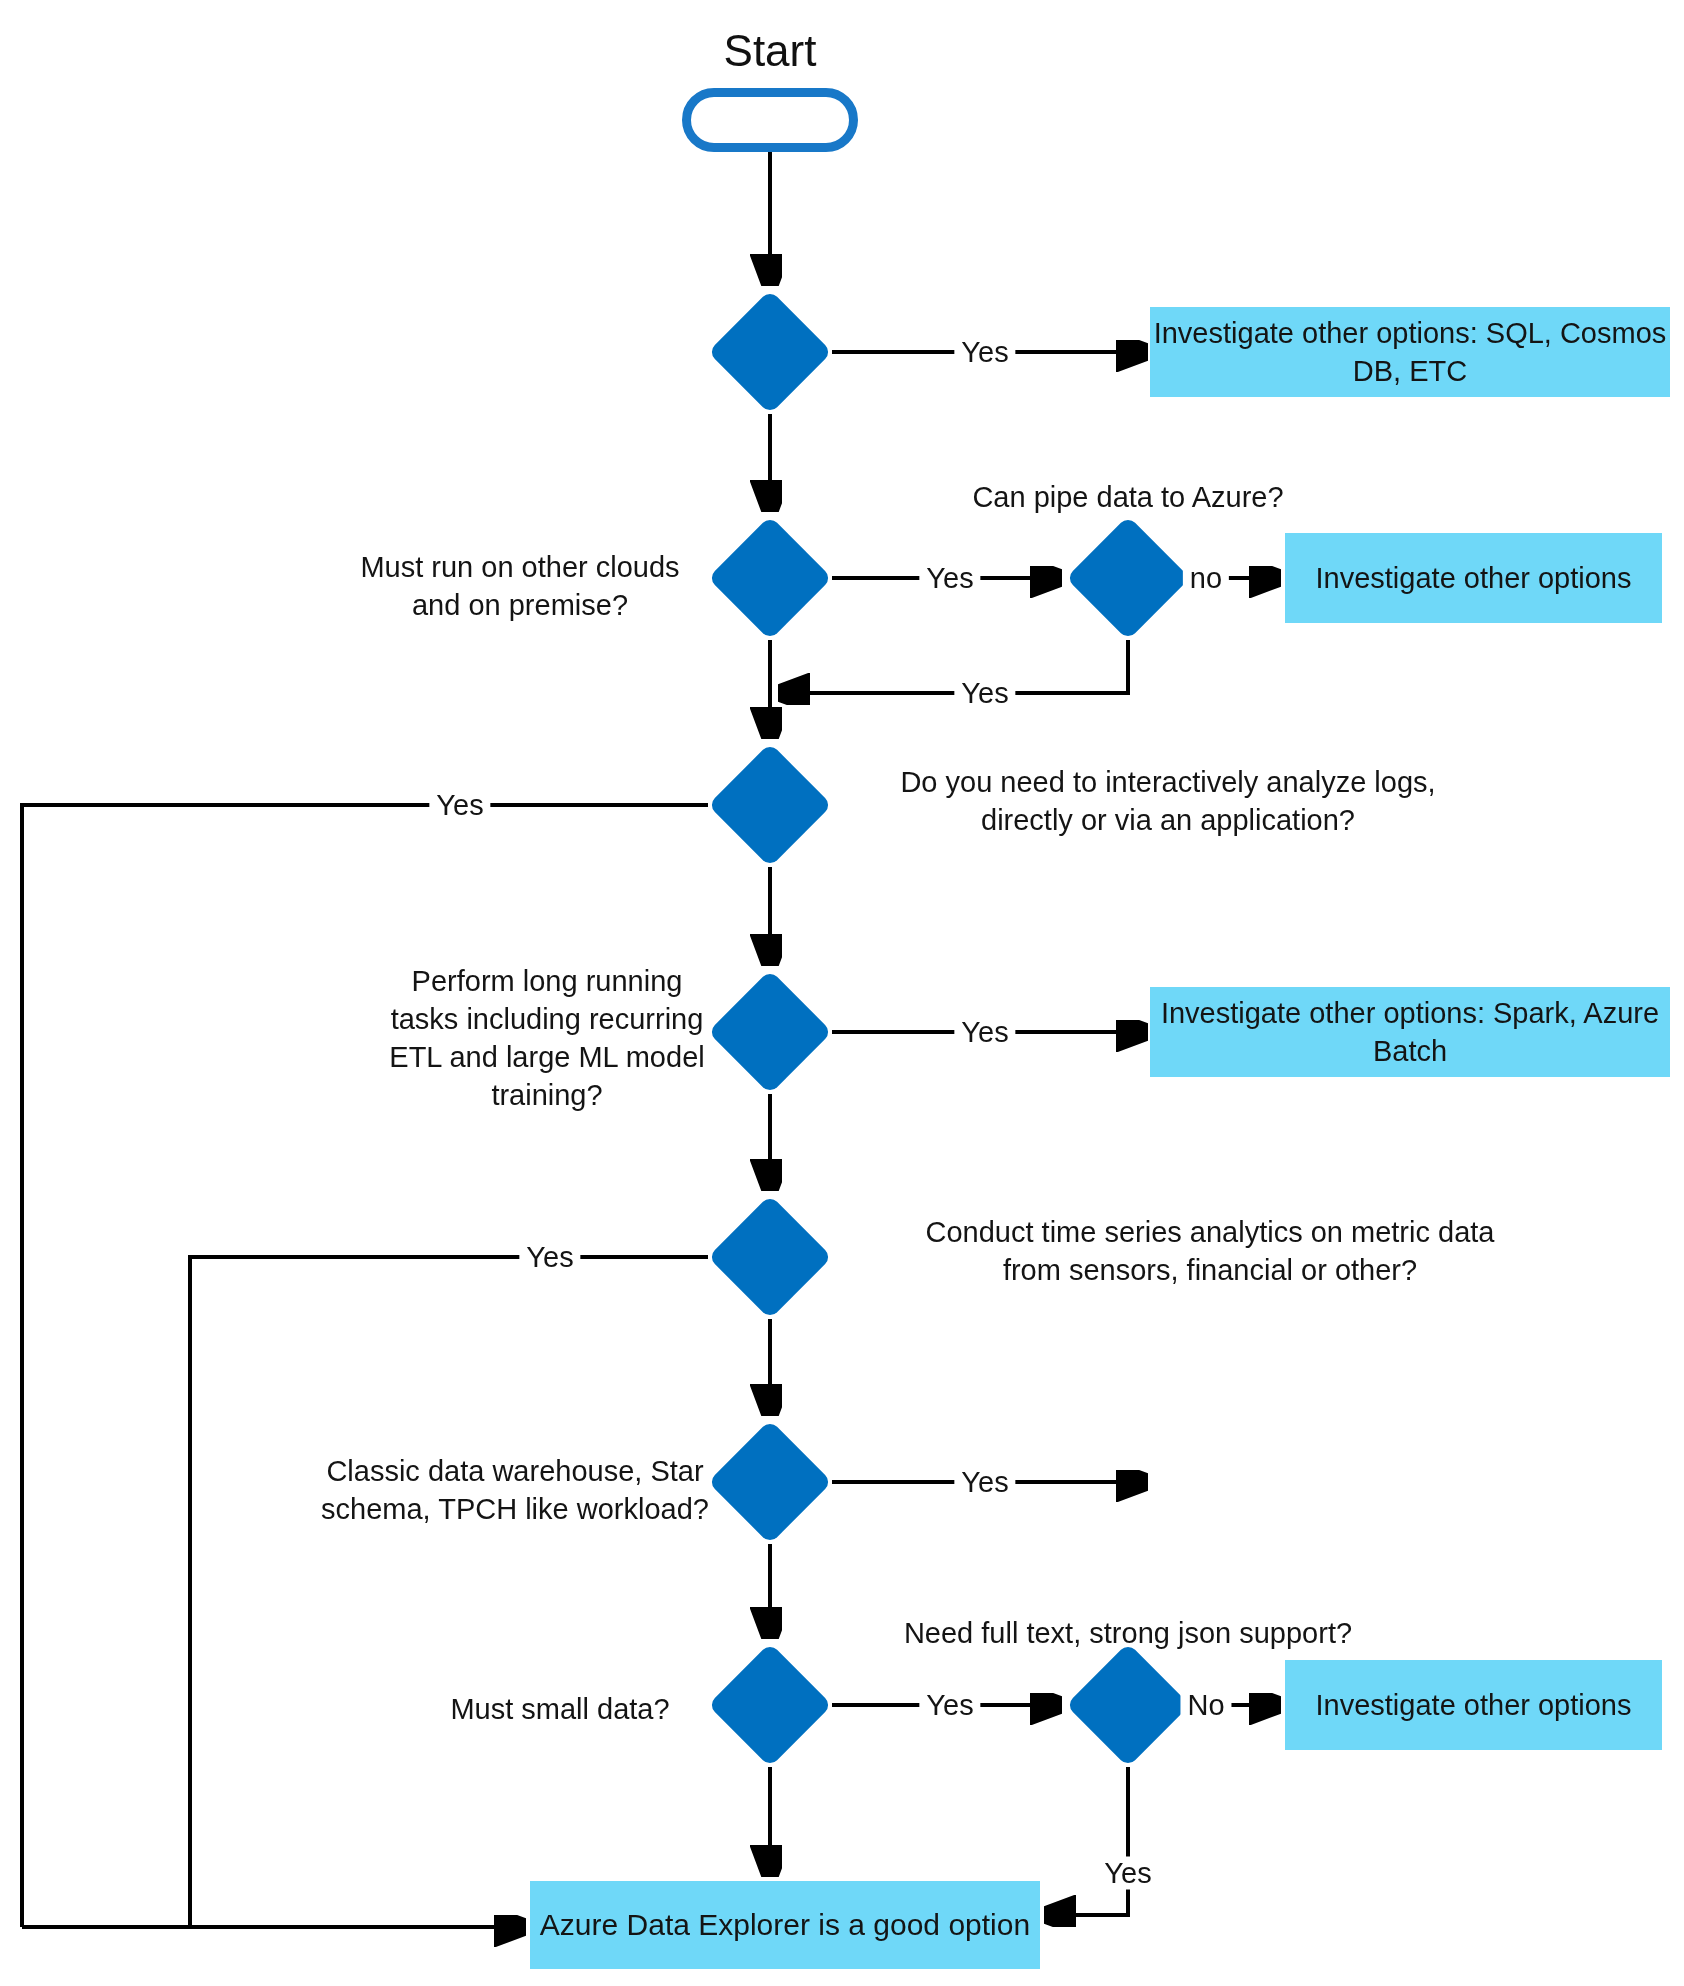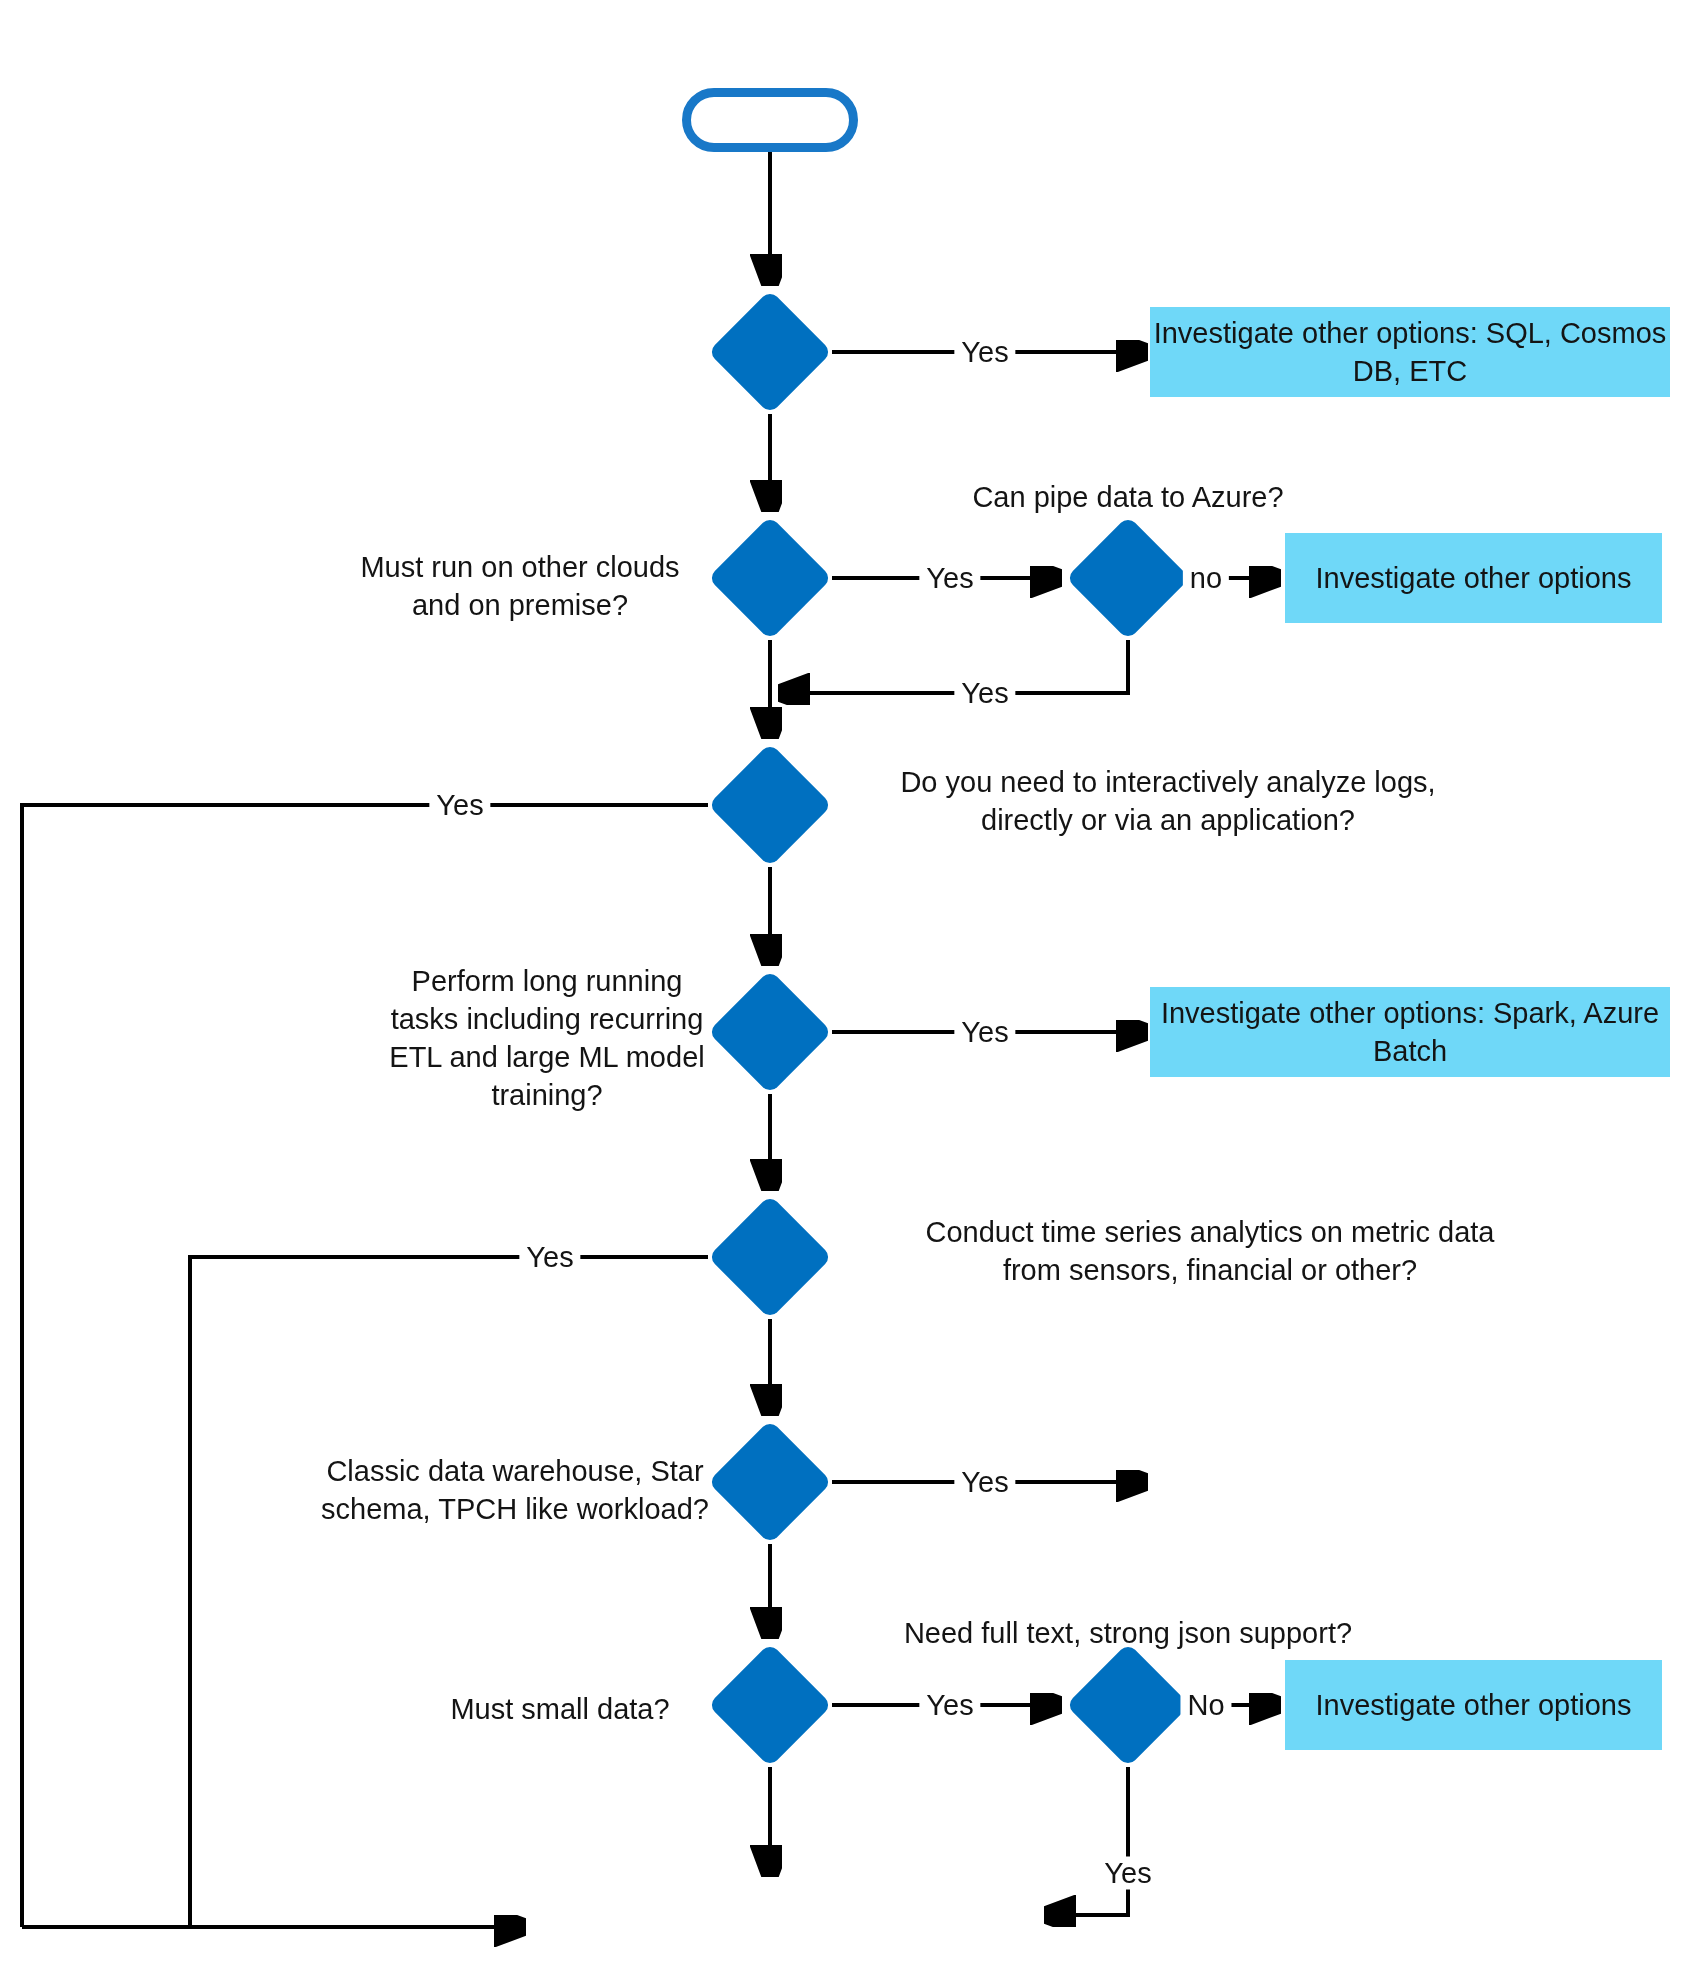--- a/index.html
+++ b/index.html
@@ -40,20 +40,21 @@
     <path d="M770,1319 L770,1414" marker-end="url(#arrow)"></path>
     <path d="M832,1482 L1146,1482" marker-end="url(#arrow)"></path>
     <path d="M770,1544 L770,1637" marker-end="url(#arrow)"></path>
     <path d="M832,1705 L1060,1705" marker-end="url(#arrow)"></path>
     <path d="M1190,1705 L1279,1705" marker-end="url(#arrow)"></path>
     <path d="M1128,1767 L1128,1915 L1046,1915" marker-end="url(#arrow)"></path>
     <path d="M770,1767 L770,1875" marker-end="url(#arrow)"></path>
     <path d="M22,1927 L524,1927" marker-end="url(#arrow)"></path>
   </svg>
 
+  <div class="start-title">Start</div>
   <div class="start-shape"></div>
 
   <div class="diamond" style="left:726px;top:308px;"></div>
   <div class="diamond" style="left:726px;top:534px;"></div>
   <div class="diamond" style="left:1084px;top:534px;"></div>
   <div class="diamond" style="left:726px;top:761px;"></div>
   <div class="diamond" style="left:726px;top:988px;"></div>
   <div class="diamond" style="left:726px;top:1213px;"></div>
   <div class="diamond" style="left:726px;top:1438px;"></div>
   <div class="diamond" style="left:726px;top:1661px;"></div>
@@ -65,20 +66,21 @@
   <div class="qlabel" style="left:905px;top:1213px;width:610px;">Conduct time series analytics on metric data from sensors, financial or other?</div>
   <div class="qlabel" style="left:382px;top:962px;width:330px;">Perform long running tasks including recurring ETL and large ML model training?</div>
   <div class="qlabel" style="left:310px;top:1452px;width:410px;">Classic data warehouse, Star schema, TPCH like workload?</div>
   <div class="qlabel" style="left:420px;top:1690px;width:280px;">Must small data?</div>
   <div class="qlabel" style="left:878px;top:1614px;width:500px;">Need full text, strong json support?</div>
 
   <div class="result-box" style="left:1150px;top:307px;width:520px;height:90px;">Investigate other options: SQL, Cosmos DB, ETC</div>
   <div class="result-box" style="left:1285px;top:533px;width:377px;height:90px;">Investigate other options</div>
   <div class="result-box" style="left:1150px;top:987px;width:520px;height:90px;">Investigate other options: Spark, Azure Batch</div>
   <div class="result-box" style="left:1285px;top:1660px;width:377px;height:90px;">Investigate other options</div>
+  <div class="result-box" style="left:530px;top:1881px;width:510px;height:88px;font-size:30px;">Azure Data Explorer is a good option</div>
 
   <span class="edge-label" style="left:985px;top:352px;">Yes</span>
   <span class="edge-label" style="left:950px;top:578px;">Yes</span>
   <span class="edge-label" style="left:1206px;top:578px;">no</span>
   <span class="edge-label" style="left:985px;top:693px;">Yes</span>
   <span class="edge-label" style="left:460px;top:805px;">Yes</span>
   <span class="edge-label" style="left:985px;top:1032px;">Yes</span>
   <span class="edge-label" style="left:550px;top:1257px;">Yes</span>
   <span class="edge-label" style="left:985px;top:1482px;">Yes</span>
   <span class="edge-label" style="left:950px;top:1705px;">Yes</span>

